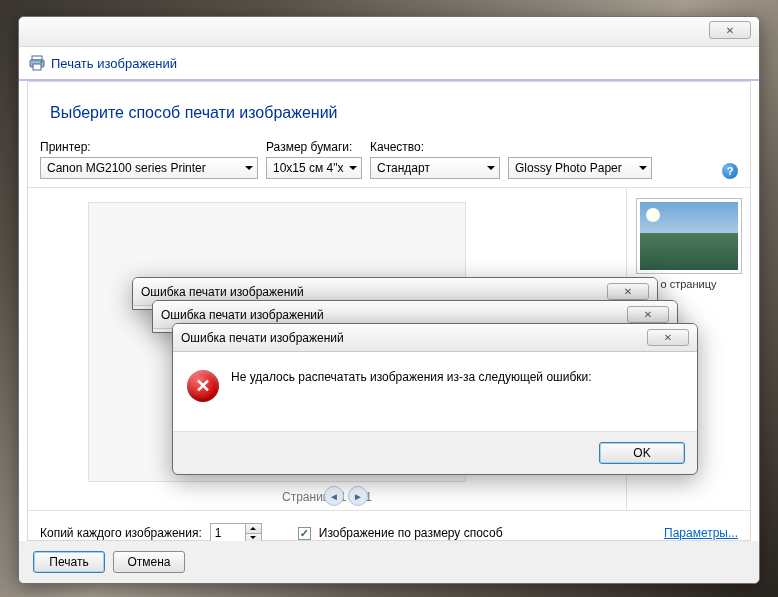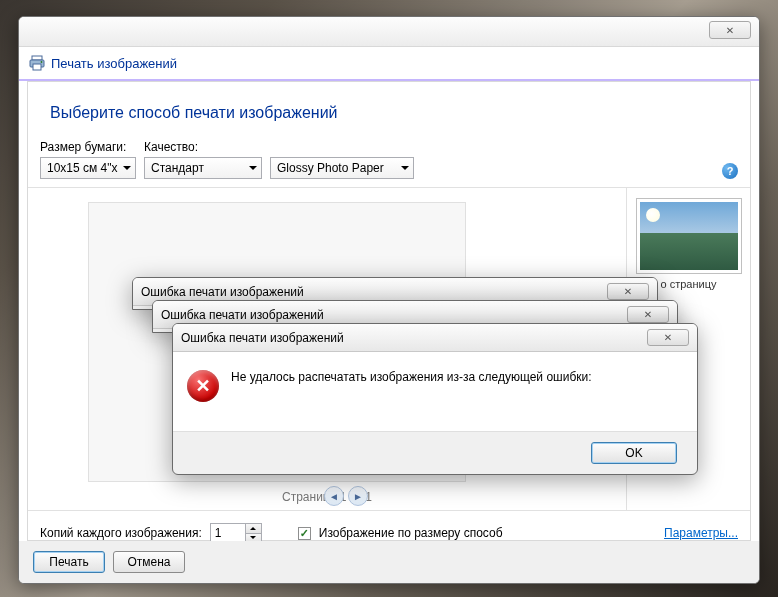--- a/index.html
+++ b/index.html
@@ -294,21 +294,21 @@
   }
   .err-icon::before {
     content: "✕";
     color: #fff;
     font-weight: bold;
     font-size: 18px;
   }
   .err-footer {
     height: 42px;
     display: flex; align-items: center; justify-content: flex-end;
-    padding: 0 20px;
+    padding: 0 12px;
   }
   .d1 { left: 132px; top: 277px; width: 526px; height: 33px; border-bottom-left-radius:0; border-bottom-right-radius:0; }
   .d2 { left: 152px; top: 300px; width: 526px; height: 33px; border-bottom-left-radius:0; border-bottom-right-radius:0; }
   .d3 { left: 172px; top: 323px; width: 526px; }
 </style>
 </head>
 <body>
 
 <div class="outer-window">
   <div class="outer-titlebar">
@@ -323,29 +323,36 @@
       <circle cx="12.5" cy="7" r="0.9" fill="#2a7a2a"></circle>
     </svg>
     <span>Печать изображений</span>
   </div>
 
   <div class="body-area">
     <div class="wizard-title">Выберите способ печати изображений</div>
 
     <div class="options-row">
       <div class="opt-group">
+        <div class="opt-label">Принтер:</div>
+        <div class="combo" style="width:218px">
+          <span>Canon MG2100 series Printer</span>
+          <div class="arrow"></div>
+        </div>
+      </div>
+      <div class="opt-group">
         <div class="opt-label">Размер бумаги:</div>
         <div class="combo" style="width:96px">
           <span>10x15 см 4"x</span>
           <div class="arrow"></div>
         </div>
       </div>
       <div class="opt-group">
         <div class="opt-label">Качество:</div>
-        <div class="combo" style="width:118px">
+        <div class="combo" style="width:130px">
           <span>Стандарт</span>
           <div class="arrow"></div>
         </div>
       </div>
       <div class="opt-group">
         <div class="combo" style="width:144px">
           <span>Glossy Photo Paper</span>
           <div class="arrow"></div>
         </div>
       </div>

